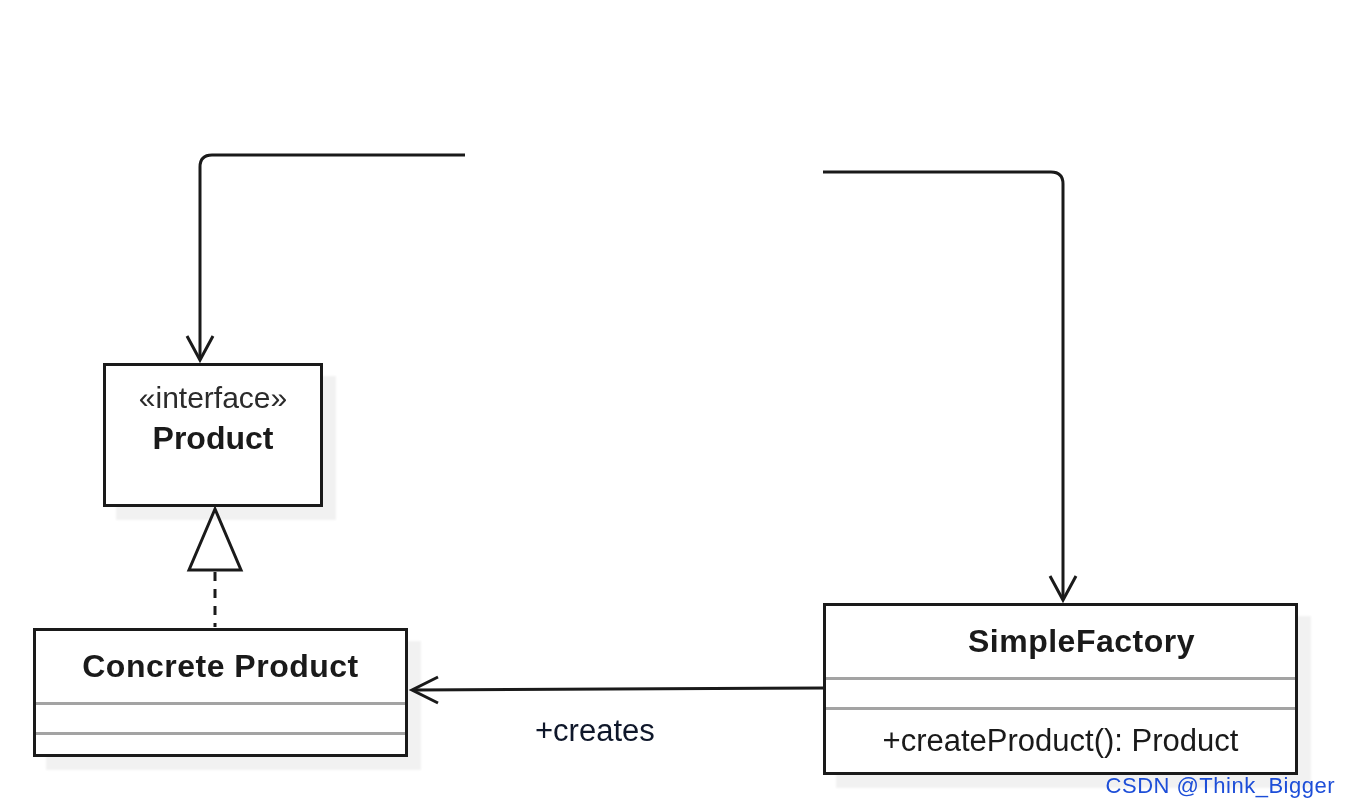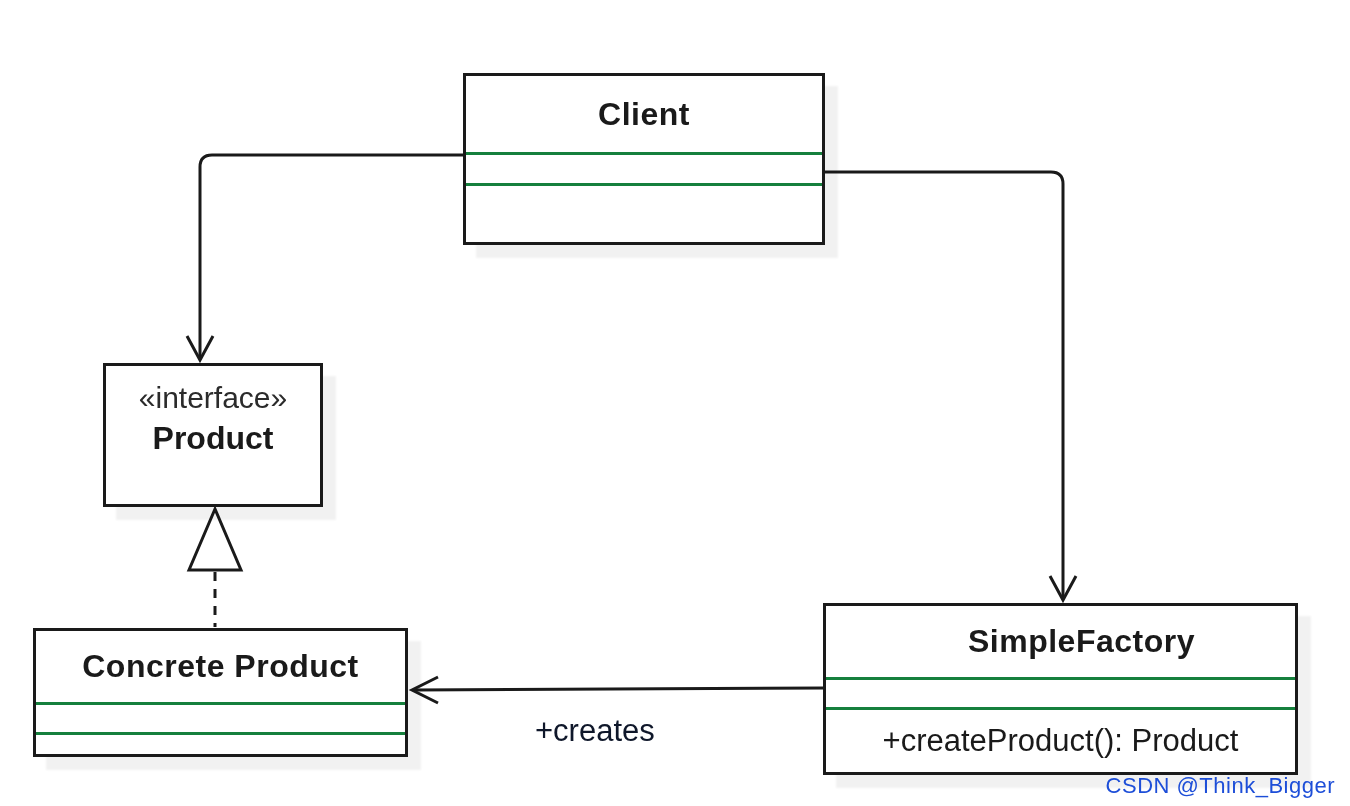--- a/index.html
+++ b/index.html
@@ -33,21 +33,21 @@
   }
   .uml-title {
     display: flex;
     align-items: center;
     justify-content: center;
     font-weight: bold;
     font-size: 32px;
     letter-spacing: 0.5px;
   }
   .uml-section {
-    border-top: 3px solid #15803d;
+    border-top: 3px solid #a3a3a3;
   }
   .uml-methods-text {
     display: flex;
     align-items: center;
     justify-content: center;
     font-size: 31px;
     font-weight: normal;
     white-space: nowrap;
   }
   
@@ -117,25 +117,20 @@
       <polyline points="1050,576 1063,600 1076,576"></polyline>
 
       <path d="M 825 688 L 414 690"></path>
       <polyline points="438,677 412,690 438,703"></polyline>
 
       <path d="M 215 572 L 215 627" stroke-dasharray="9,8"></path>
       <polygon points="215,509 189,570 241,570" fill="#ffffff"></polygon>
     </g>
   </svg>
 
-  <div class="uml-box" id="box-client">
-    <div class="uml-title">Client</div>
-    <div class="uml-section sec-attrs"></div>
-    <div class="uml-section sec-methods"></div>
-  </div>
 
   <div class="uml-box" id="box-concrete">
     <div class="uml-title">Concrete Product</div>
     <div class="uml-section sec-attrs"></div>
     <div class="uml-section sec-methods"></div>
   </div>
 
   <div class="uml-box" id="box-product">
     <div class="iface-stack">
       <div class="stereotype">«interface»</div>

